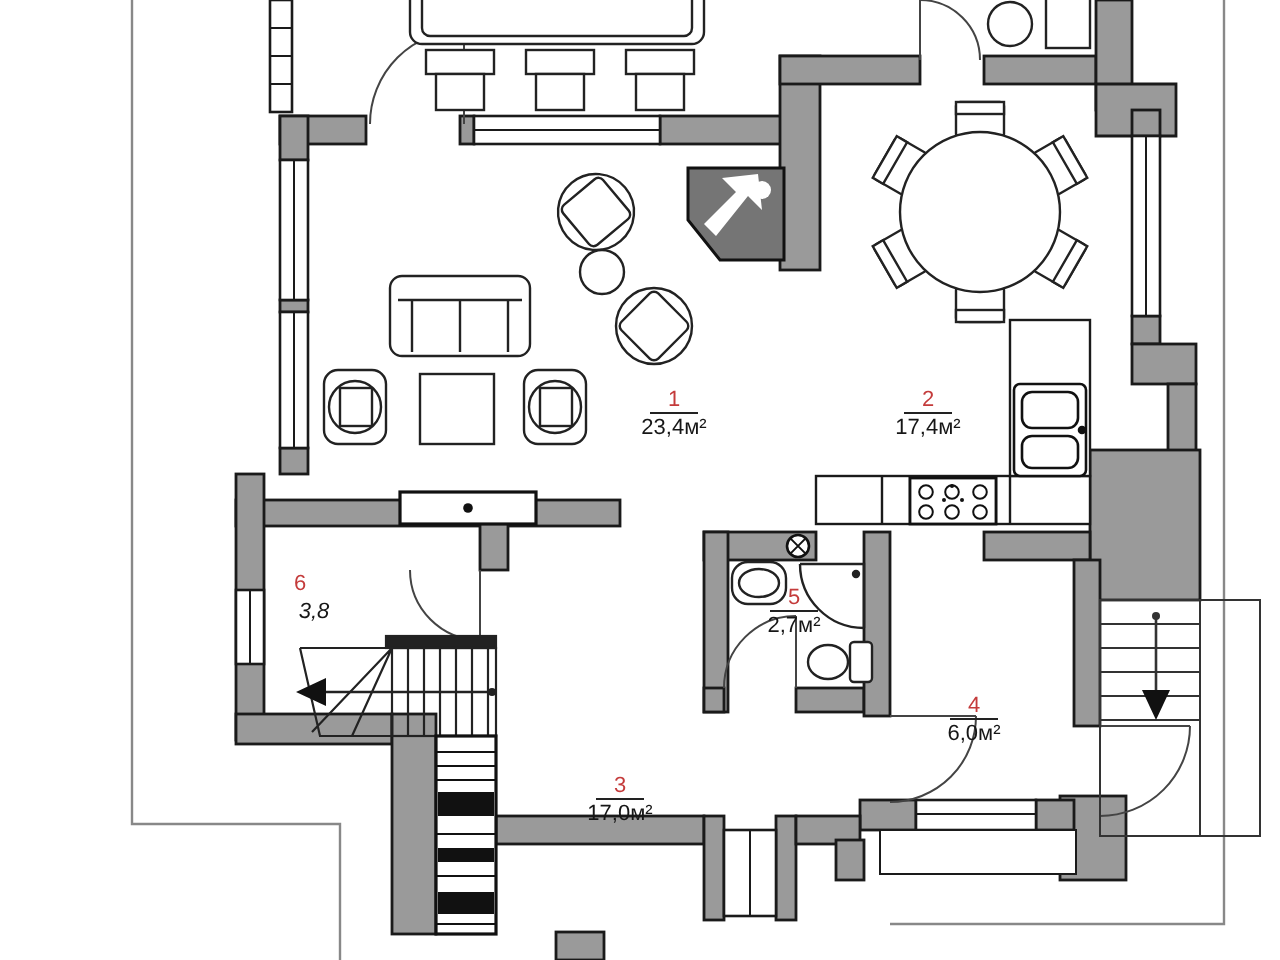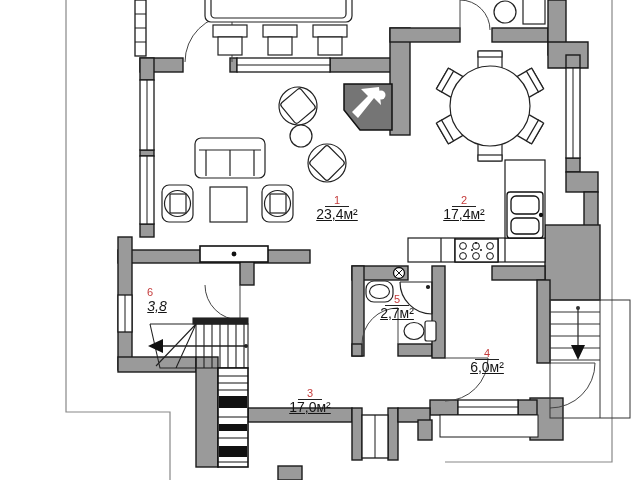--- a/index.html
+++ b/index.html
@@ -2,21 +2,21 @@
 <html><head>
 <meta charset="utf-8">
 <style>
   html,body{margin:0;padding:0;background:#fff;}
   #stage{position:relative;width:640px;height:480px;background:#fff;overflow:hidden;
          font-family:"Liberation Sans",sans-serif;}
   #plan-svg{position:absolute;left:0;top:0;}
   .room-label{position:absolute;width:60px;text-align:center;color:#111;}
   .room-label .num{display:inline-block;color:#c43b3b;font-size:11px;line-height:12px;
                    padding:0 9px;border-bottom:1px solid #222;}
-  .room-label .area{display:block;font-size:14px;line-height:13px;color:#161616;text-decoration:underline;}
+  .room-label .area{display:block;font-size:11px;line-height:13px;color:#161616;}
   .room-label.plain .num{border-bottom:none;padding:0 2px;}
   .room-label.plain .area{font-style:italic;margin-left:14px;}
 </style>
 </head>
 <body>
 
 <div id="stage">
 
 <svg id="plan-svg" width="640" height="480" viewBox="0 0 640 480">
 

